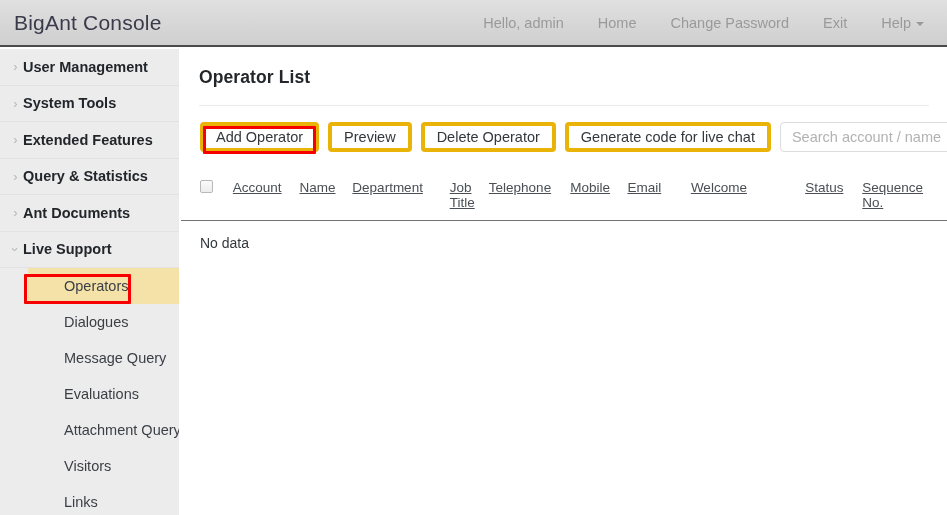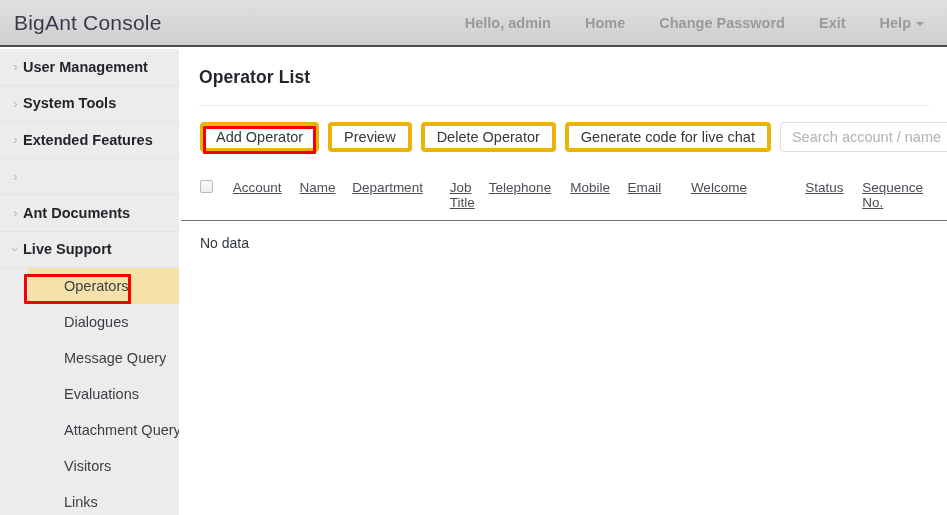--- a/index.html
+++ b/index.html
@@ -25,21 +25,20 @@
     color: #3a3a4a;
     margin-left: 14px;
     letter-spacing: .2px;
     white-space: nowrap;
   }
   .topnav {
     margin-left: auto;
     display: flex; align-items: center;
     gap: 0px;
     padding-right: 6px;
-    font-weight: bold;
   }
   .topnav a {
     color: #9a9a9a;
     font-size: 14.5px;
     text-decoration: none;
     padding: 0 17px;
     white-space: nowrap;
   }
   .caret-down {
     display: inline-block;
@@ -221,20 +220,21 @@
       <span class="glabel">System Tools</span>
     </div>
 
     <div class="nav-group">
       <span class="chev">›</span>
       <span class="glabel">Extended Features</span>
     </div>
 
     <div class="nav-group">
       <span class="chev">›</span>
+      <span class="glabel">Query &amp; Statistics</span>
     </div>
 
     <div class="nav-group">
       <span class="chev">›</span>
       <span class="glabel">Ant Documents</span>
     </div>
 
     <div class="nav-group">
       <span class="chev down">›</span>
       <span class="glabel">Live Support</span>

